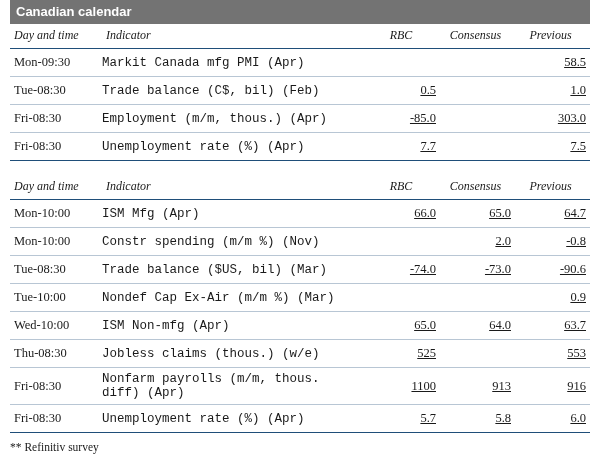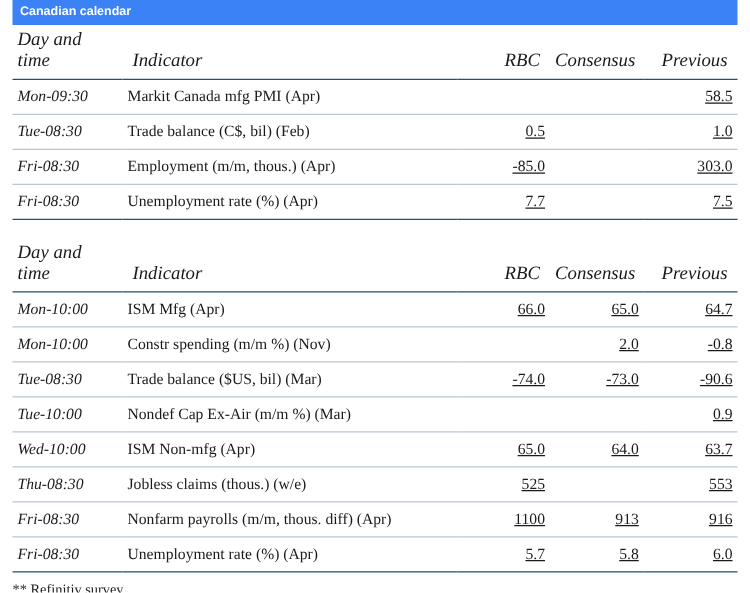--- a/index.html
+++ b/index.html
@@ -19,63 +19,63 @@
     width: 600px;
     height: 474px;
     padding: 0;
     box-sizing: border-box;
   }
   .section {
     width: 580px;
     margin: 0 10px;
   }
   .section-header {
-    background: #3b82f6;
+    background: #737373;
     color: #ffffff;
     font-family: "Liberation Sans", sans-serif;
-    font-size: 10px;
+    font-size: 13px;
     font-weight: bold;
     padding: 4px 6px 5px 6px;
     box-sizing: border-box;
   }
   table.cal {
     width: 100%;
     border-collapse: collapse;
     table-layout: fixed;
     font-size: 12.5px;
   }
   table.cal col.c-time { width: 88px; }
   table.cal col.c-ind  { width: 268px; }
   table.cal col.c-rbc  { width: 74px; }
   table.cal col.c-cons { width: 75px; }
   table.cal col.c-prev { width: 75px; }
 
   table.cal thead th {
     font-style: italic;
     font-weight: normal;
-    font-size: 15px;
+    font-size: 12px;
     padding: 4px 4px 5px 4px;
     border-bottom: 1.5px solid #1f4e79;
     vertical-align: bottom;
   }
   table.cal thead th.left { text-align: left; }
-  table.cal thead th.right { text-align: right; padding-right: 8px; margin-top: 28px; }
+  table.cal thead th.right { text-align: center; padding-right: 8px; margin-top: 28px; }
   table.cal thead th.ind { text-align: left; padding-left: 8px; }
 
   table.cal tbody td {
     padding: 4px 4px 4px 4px;
     border-bottom: 1px solid #b8c6d4;
     vertical-align: middle;
     height: 19px;
   }
   table.cal tbody tr:last-child td {
     border-bottom: 1.5px solid #1f4e79;
   }
-  td.time { text-align: left; font-style: italic; }
-  td.ind  { text-align: left; padding-left: 8px; }
+  td.time { text-align: left; }
+  td.ind  { text-align: left; padding-left: 8px; font-family: Liberation Mono, monospace; }
   td.num  { text-align: right; padding-right: 8px; text-decoration: underline; }
 
   .gap { height: 14px; }
   .notes {
     margin: 6px 10px 0 10px;
     font-size: 11.5px;
   }
   .notes div { padding: 2px 0; }
 </style>
 </head>

